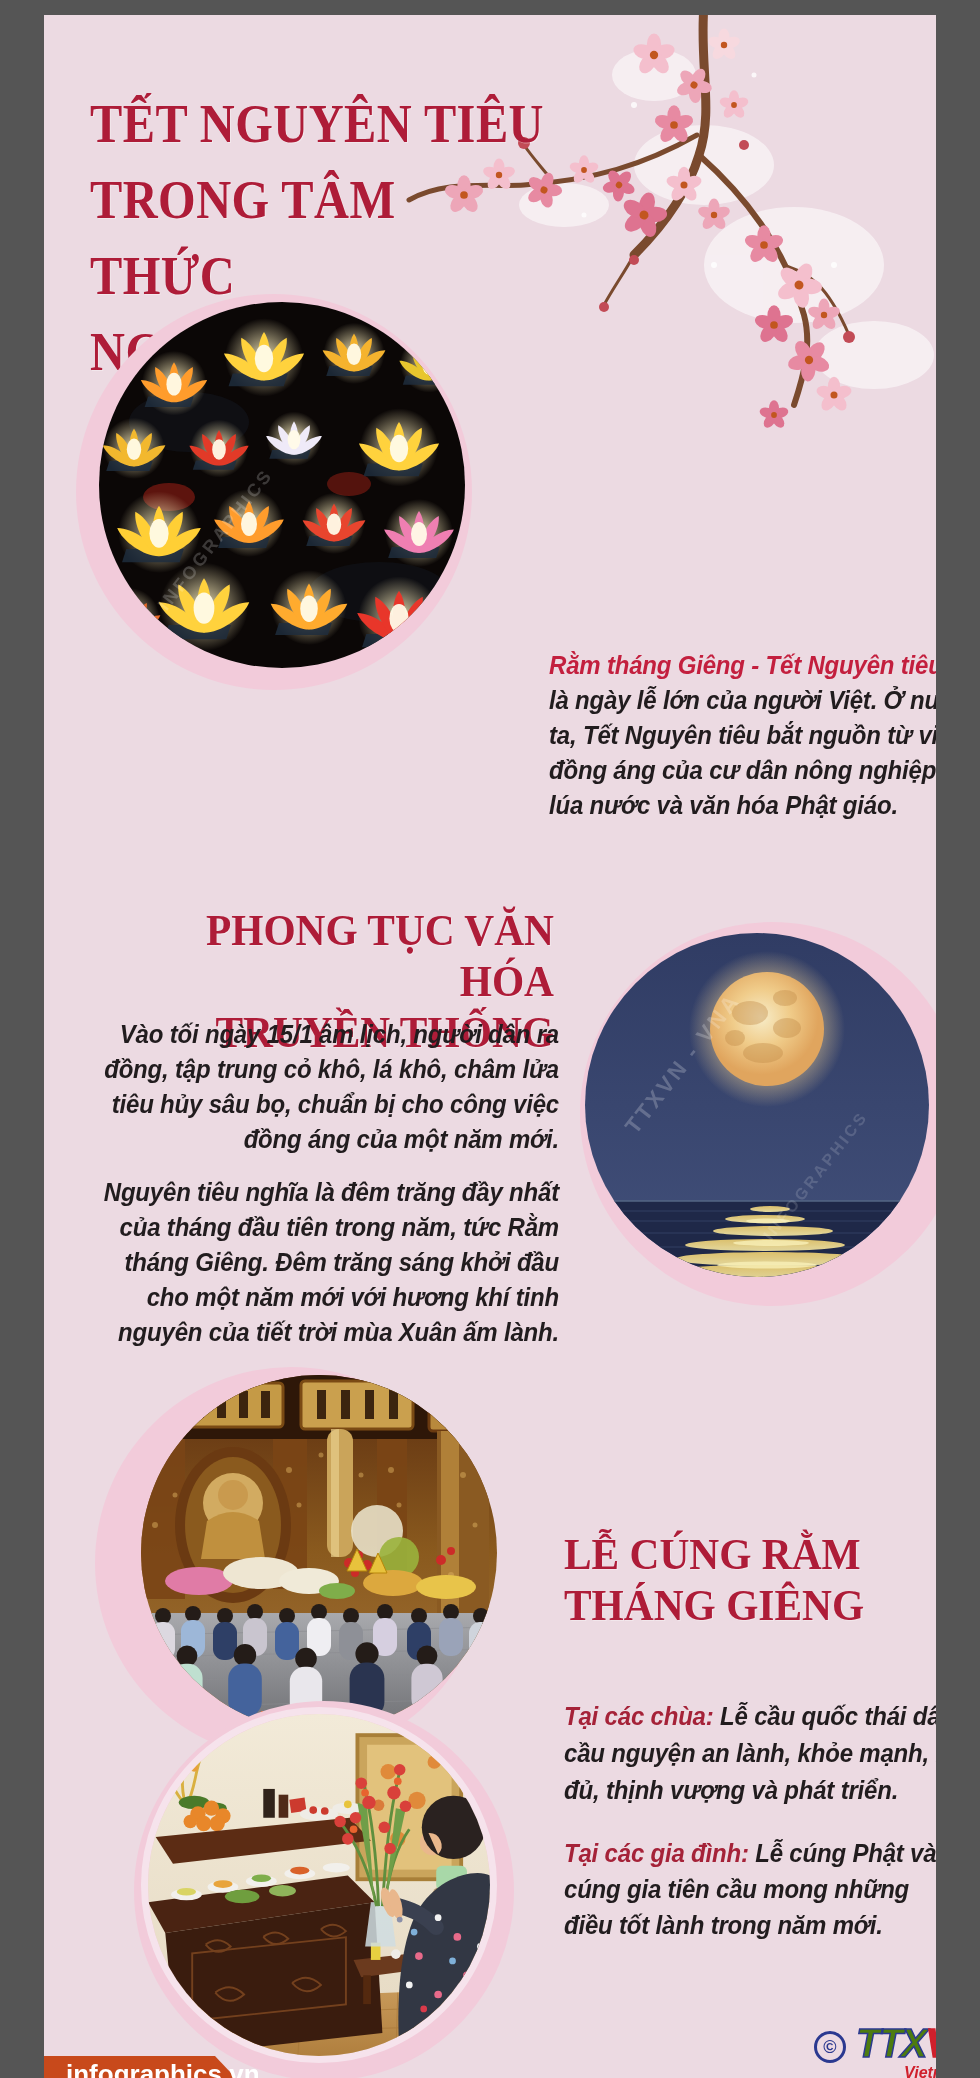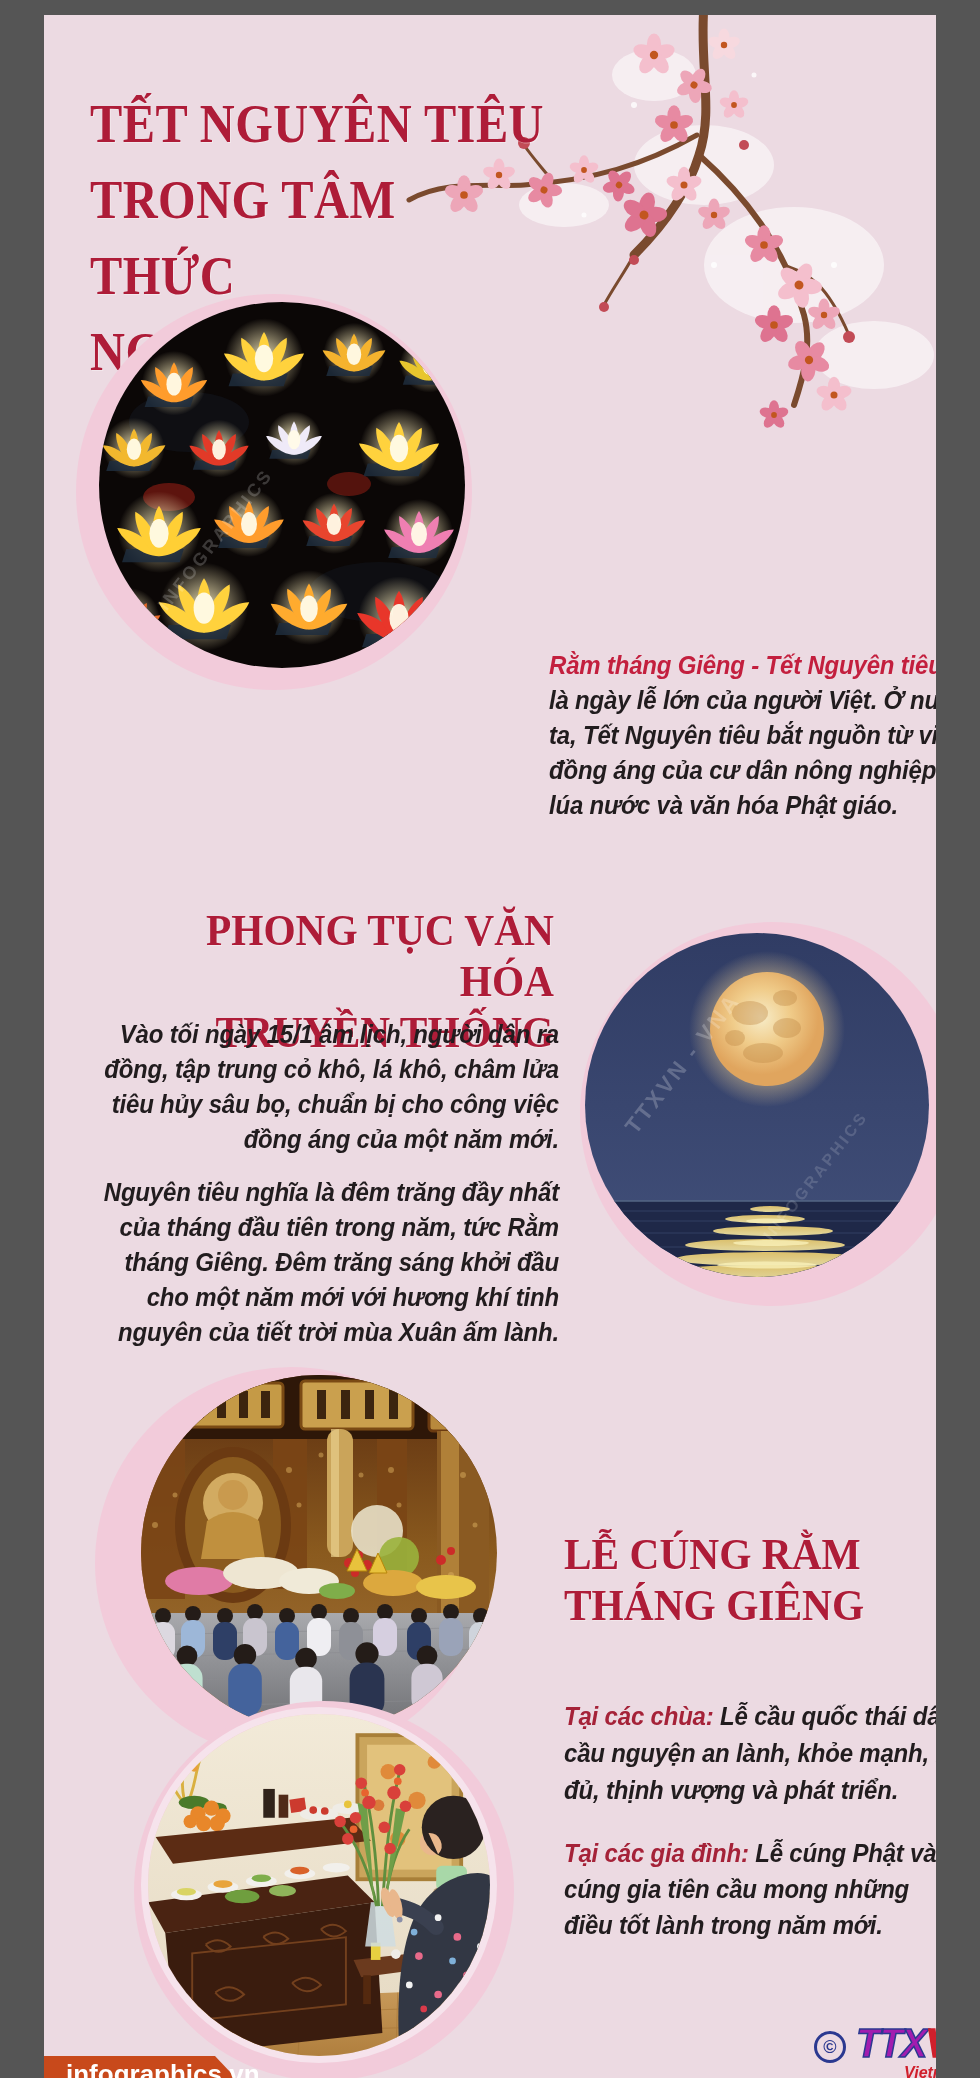--- a/index.html
+++ b/index.html
@@ -30,21 +30,21 @@
   
   .strip{left:0;top:2063px;width:980px;height:15px;background:#e2661e;}
   .trap{left:0;top:2041px;width:206px;height:37px;background:#c8491b;
         clip-path:polygon(0 0,83% 0,100% 100%,0 100%);}
   .site{left:22px;top:2043px;font-size:26px;font-weight:bold;color:#fff;line-height:33px;}
   .ttxvn{left:770px;top:2008px;width:200px;height:54px;}
   .copy{position:absolute;left:0;top:8px;width:26px;height:26px;border:3px solid #2b3990;border-radius:50%;
         color:#2b3990;font-weight:bold;font-size:18px;line-height:26px;text-align:center;}
   .abbr{position:absolute;left:42px;top:0;font-weight:bold;font-style:italic;font-size:40px;line-height:40px;
         letter-spacing:-2px;-webkit-text-stroke:1.5px currentColor;}
-  .abbr .b{color:#a21caf;-webkit-text-stroke:1.5px #2b3990;}
+  .abbr .b{color:#4d7c0f;-webkit-text-stroke:1.5px #2b3990;}
   .abbr .r{color:#d0202c;-webkit-text-stroke:1.5px #d0202c;}
   .globe{position:absolute;left:136px;top:16px;width:20px;height:20px;border-radius:50%;
          background:radial-gradient(circle at 35% 35%,#ffffff 30%,#bcd4ee 70%,#7fa8d8);border:1px solid #2b3990;}
   .globe:after{content:"";position:absolute;left:-5px;top:5px;width:28px;height:9px;border:2px solid #d0202c;
          border-radius:50%;transform:rotate(-24deg);}
   .agency{position:absolute;left:40px;top:41px;width:158px;text-align:right;color:#d0202c;
           font-weight:bold;font-size:16px;font-style:italic;}
 </style>
 </head>
 <body>

